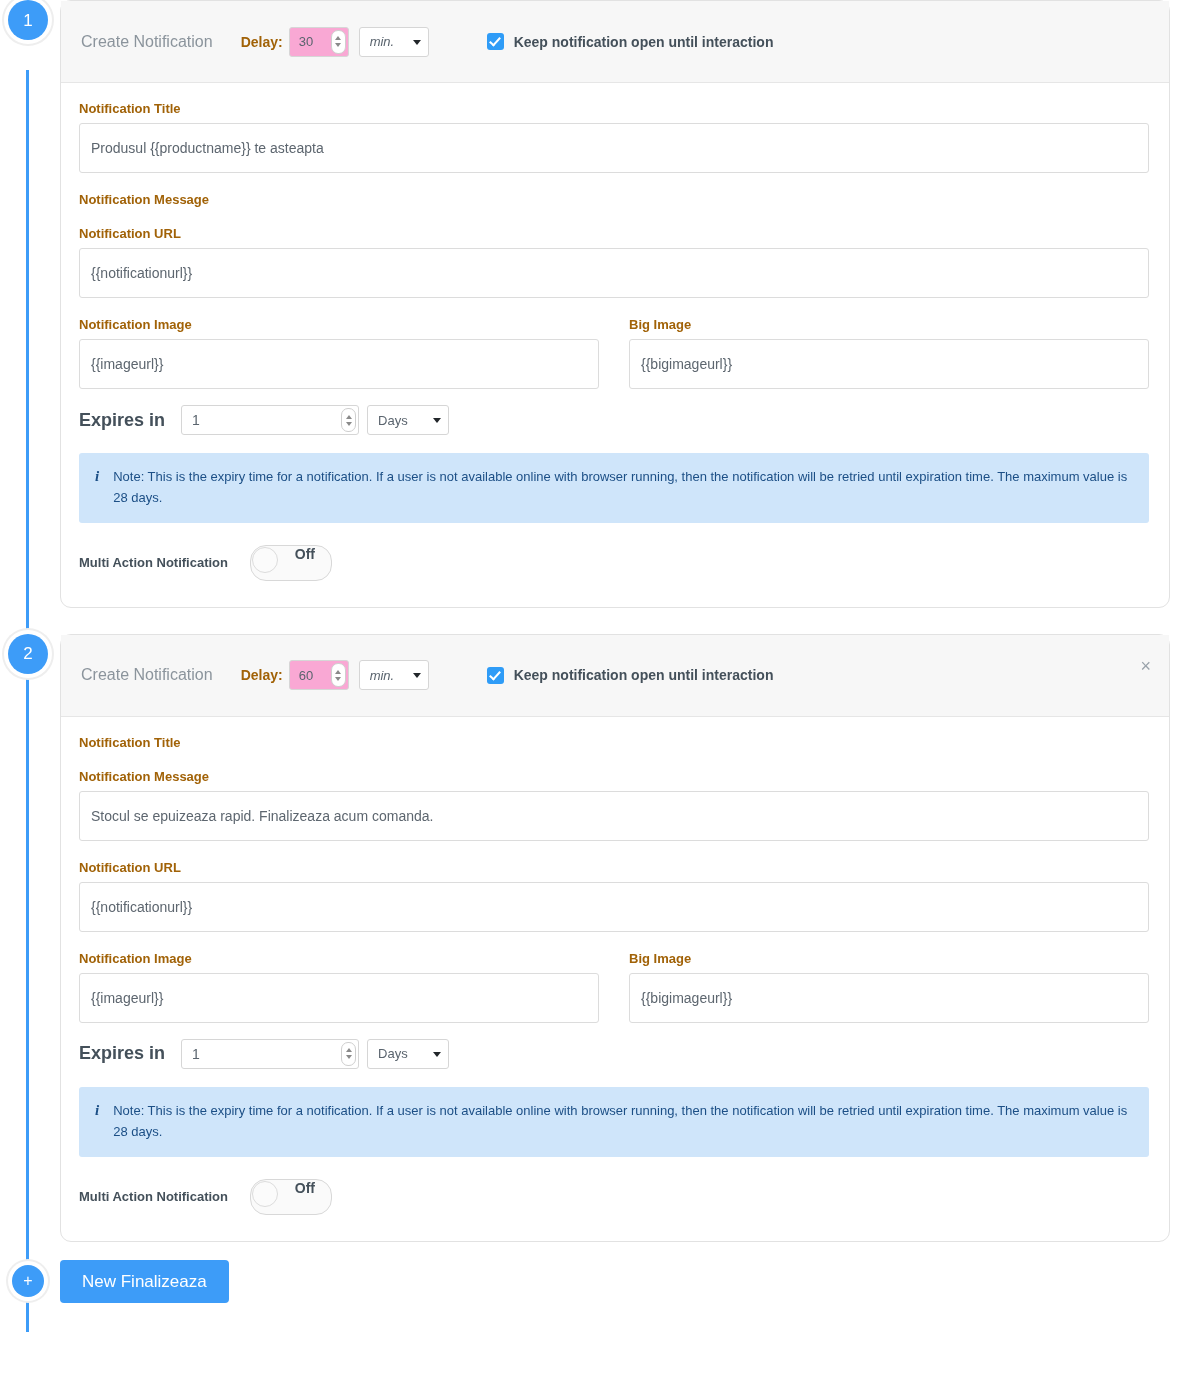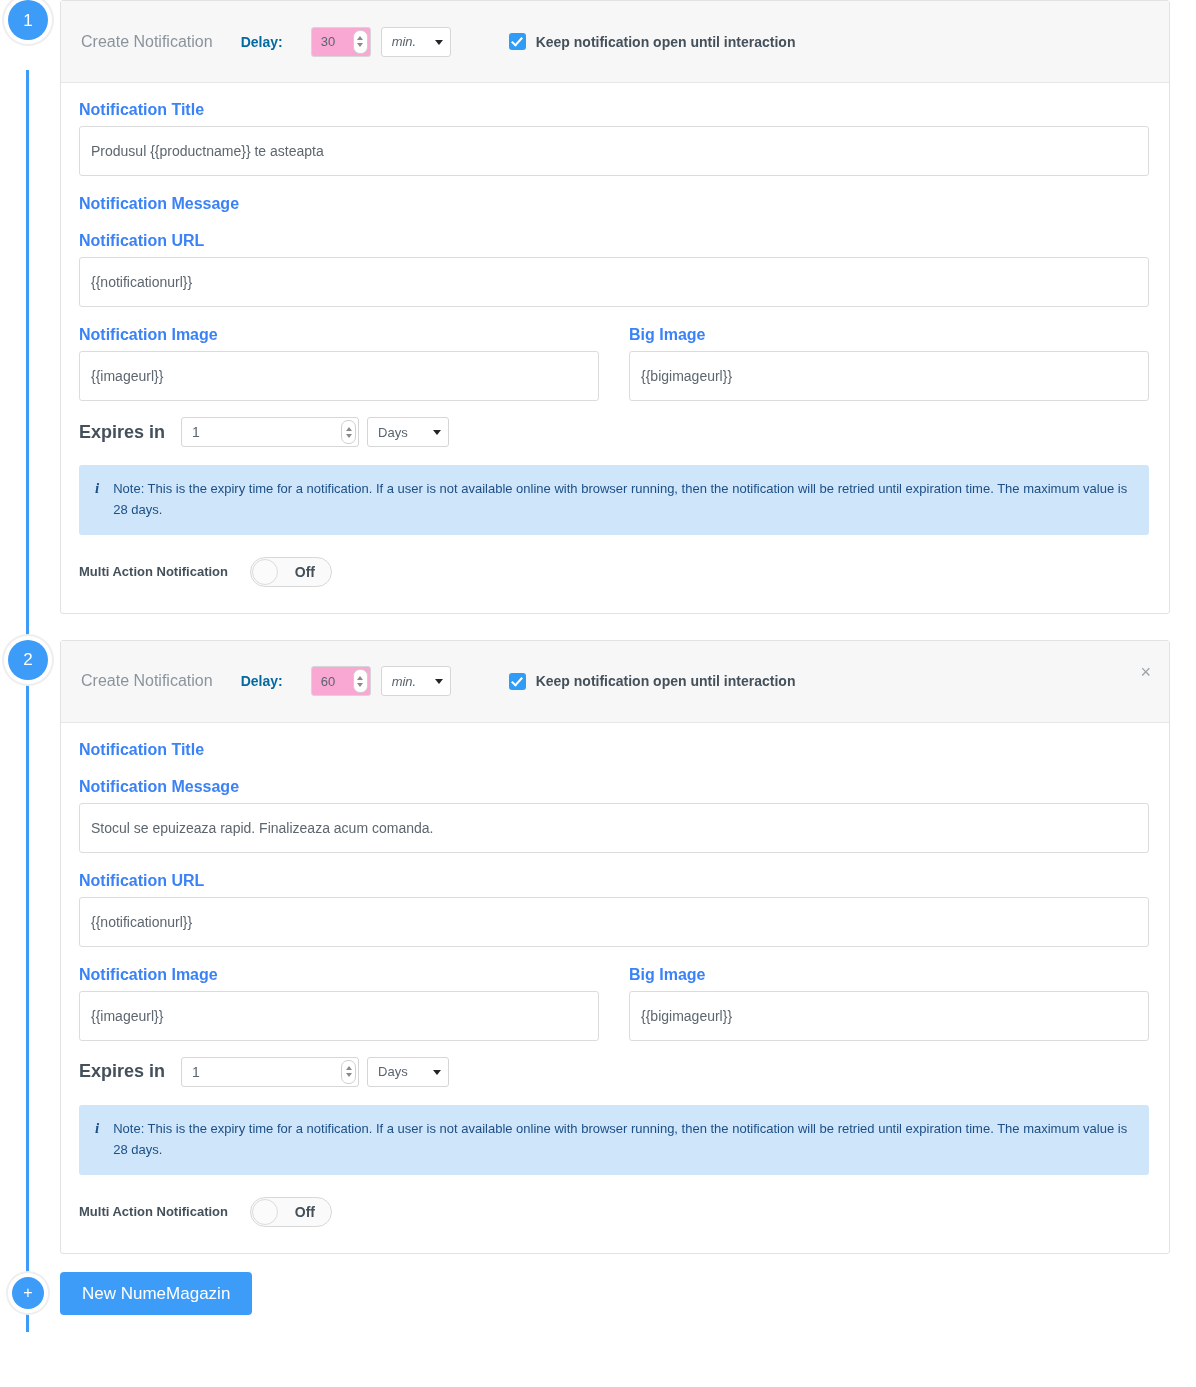--- a/index.html
+++ b/index.html
@@ -55,21 +55,21 @@
     width: 32px; height: 32px;
     font-size: 16px;
     margin-left: 4px;
     box-shadow: 0 0 0 4px #ffffff, 0 0 0 6px #eeeeee;
   }
 
   .panel {
     flex: 1 1 auto;
     background: #ffffff;
     border: 1px solid #e2e2e2;
-    border-radius: 3px;
+    border-radius: 11px;
     margin-right: 26px;
     position: relative;
   }
 
   .panel-head {
     background: #f7f7f7;
     border-bottom: 1px solid #e6e6e6;
     padding: 18px 20px;
     display: flex;
     align-items: center;
@@ -80,22 +80,22 @@
   .panel-title {
     font-size: 16px;
     color: #8b949c;
     font-weight: 400;
     margin-right: 28px;
   }
 
   .delay-label {
     font-size: 14px;
     font-weight: bold;
-    color: #0369a1;
-    margin-right: 28px;
+    color: #a16207;
+    margin-right: 6px;
   }
 
   
   .num-box {
     position: relative;
     width: 60px; height: 30px;
     display: inline-block;
   }
   .num-box input {
     width: 100%; height: 100%;
@@ -194,23 +194,23 @@
     font-size: 18px;
     color: #9aa3ab;
     cursor: pointer;
     line-height: 1;
     font-family: "Liberation Sans", sans-serif;
   }
 
   .panel-body { padding: 18px 20px 26px 18px; }
 
   .fld-label {
-    font-size: 16px;
-    font-weight: bold;
-    color: #3b82f6;
+    font-size: 13px;
+    font-weight: bold;
+    color: #a16207;
     margin: 0 0 7px 0;
     display: block;
   }
   .txt {
     width: 100%;
     height: 50px;
     border: 1px solid #dcdcdc;
     border-radius: 3px;
     background: #fff;
     padding: 15px 11px;
@@ -268,27 +268,26 @@
   }
 
   .multi-row { display: flex; align-items: center; }
   .multi-row .lbl {
     font-size: 13px;
     font-weight: bold;
     color: #44505a;
     margin-right: 22px;
   }
   .toggle {
-    width: 82px; height: 30px;
+    width: 82px; height: 36px;
     border: 1px solid #d8d8d8;
     border-radius: 16px;
     background: #fafafa;
     position: relative;
     display: flex;
-    align-items: center;
     justify-content: flex-end;
     padding-right: 16px;
     cursor: pointer;
   }
   .toggle .knob {
     position: absolute;
     left: 1px; top: 1px;
     width: 26px; height: 26px;
     border-radius: 50%;
     background: #fbfbfb;
@@ -477,15 +476,15 @@
           </span>
         </div>
       </div>
     </div>
   </div>
 
   <div class="bottom-row">
     <div class="badge-col">
       <div class="step-badge small">+</div>
     </div>
-    <button class="new-btn">New NumeMagazin</button>
+    <button class="new-btn">New Finalizeaza</button>
   </div>
 </div>
 
 </body></html>

